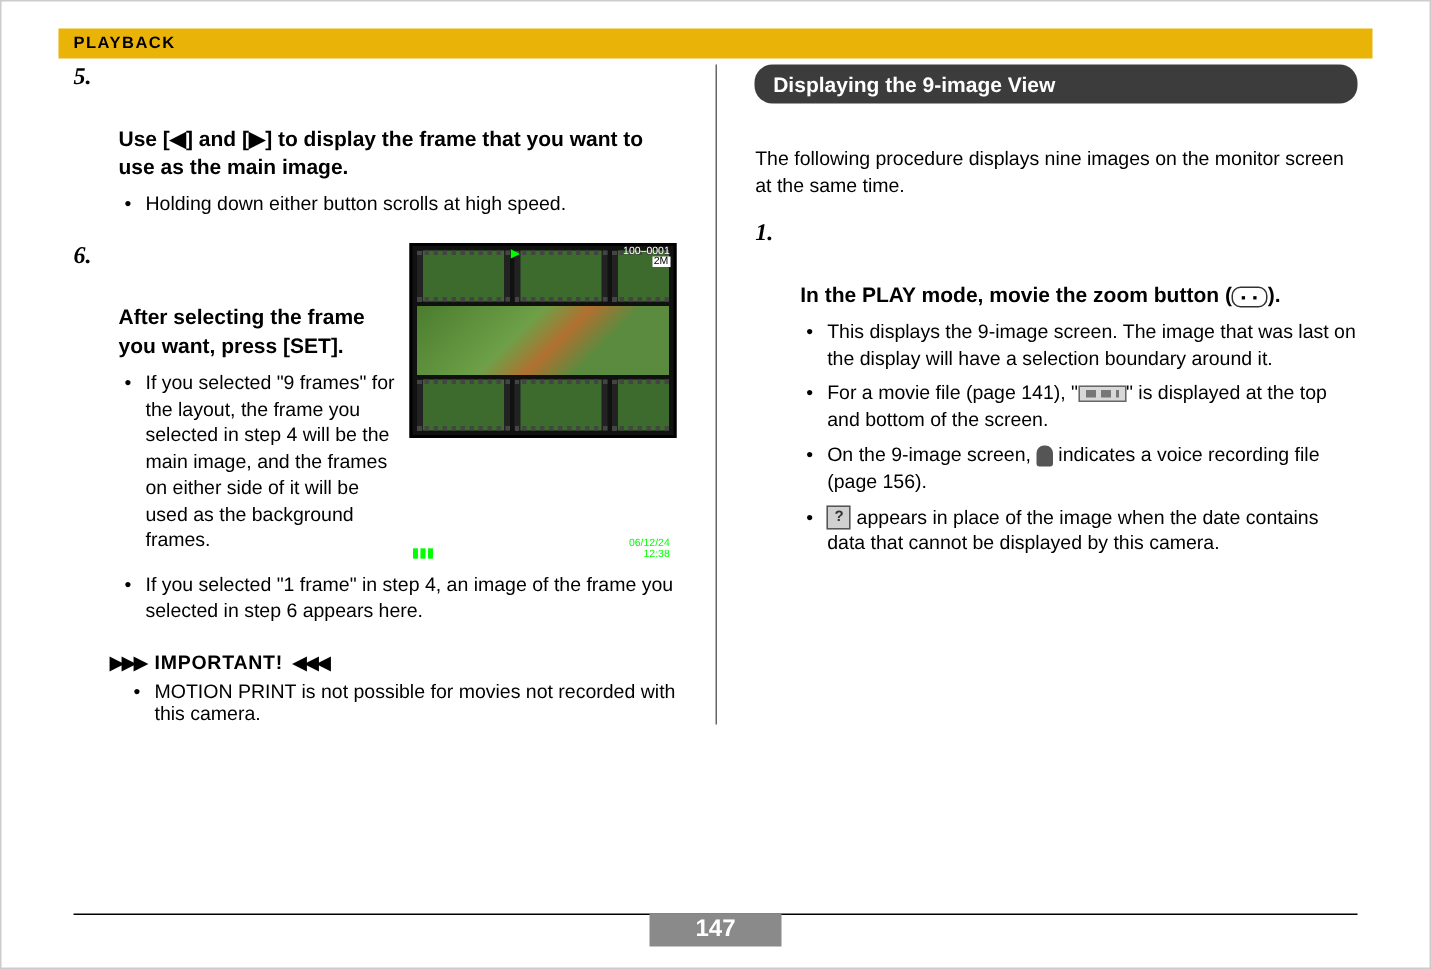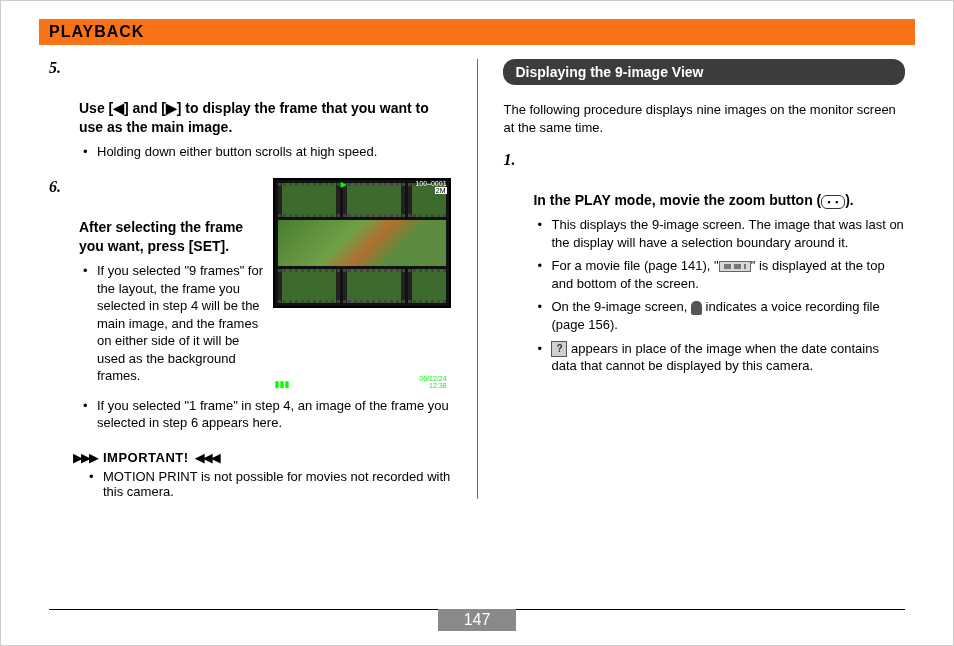--- a/index.html
+++ b/index.html
@@ -12,26 +12,26 @@
   }
   .page {
     width: 954px;
     height: 646px;
     position: relative;
     box-sizing: border-box;
     padding: 18px 48px 0 48px;
     border: 1px solid #ccc;
   }
   .header-bar {
-    background: #f97316;
+    background: #eab308;
     padding: 4px 10px;
-    margin: 0 -10px 14px -10px;
+    margin: 0 -10px 4px -10px;
     font-weight: bold;
     letter-spacing: 1px;
-    font-size: 16px;
+    font-size: 11px;
   }
   .columns {
     display: flex;
     gap: 26px;
   }
   .col {
     flex: 1 1 50%;
   }
   .divider {
     width: 1px;
@@ -171,21 +171,21 @@
     position: absolute;
     left: 0;
   }
   .section-heading {
     background: #3c3c3c;
     color: #fff;
     font-weight: bold;
     padding: 5px 12px;
     border-radius: 12px;
     font-size: 14px;
-    margin-bottom: 16px;
+    margin-bottom: 28px;
   }
   .intro-text {
     line-height: 1.4;
     margin-bottom: 14px;
   }
   .movie-strip-icon {
     display: inline-block;
     width: 32px;
     height: 11px;
     vertical-align: middle;
@@ -239,22 +239,22 @@
     text-align: center;
   }
   .footer .line {
     border-top: 1.5px solid #000;
     margin-bottom: -1px;
   }
   .footer .pagenum {
     display: inline-block;
     background: #8a8a8a;
     color: #fff;
-    font-weight: normal;
-    width: 78px;
+    font-weight: bold;
+    width: 88px;
     height: 22px;
     line-height: 22px;
     font-size: 16px;
   }
 </style>
 </head>
 <body>
 
 <div class="page">
 

